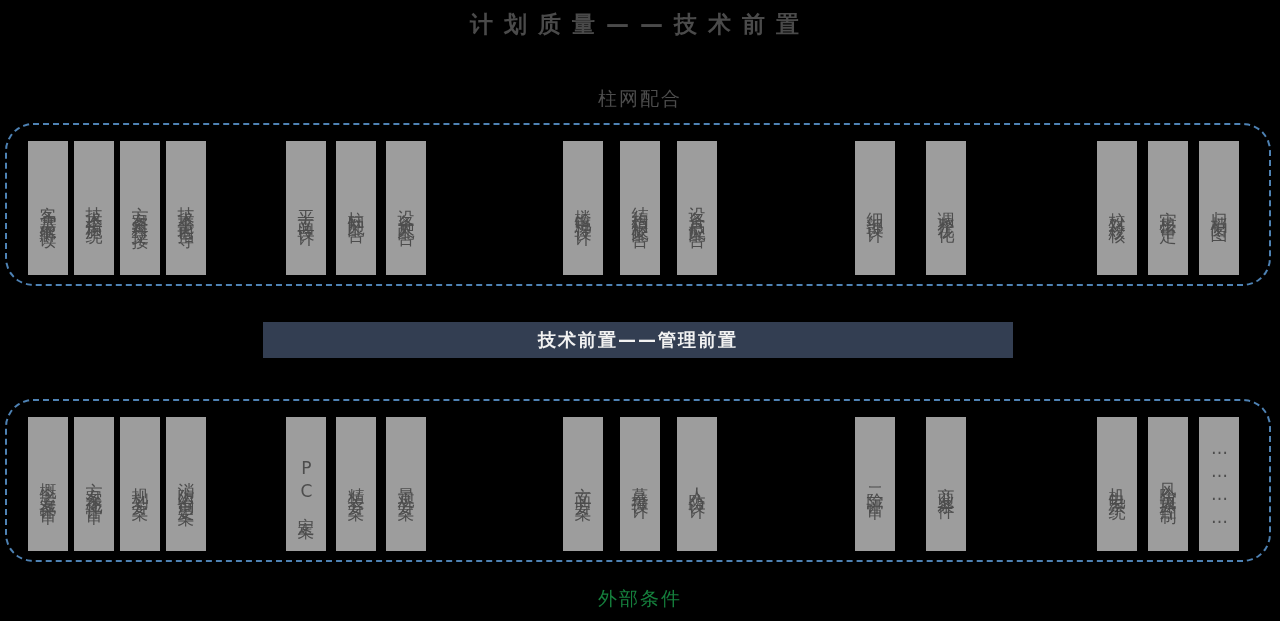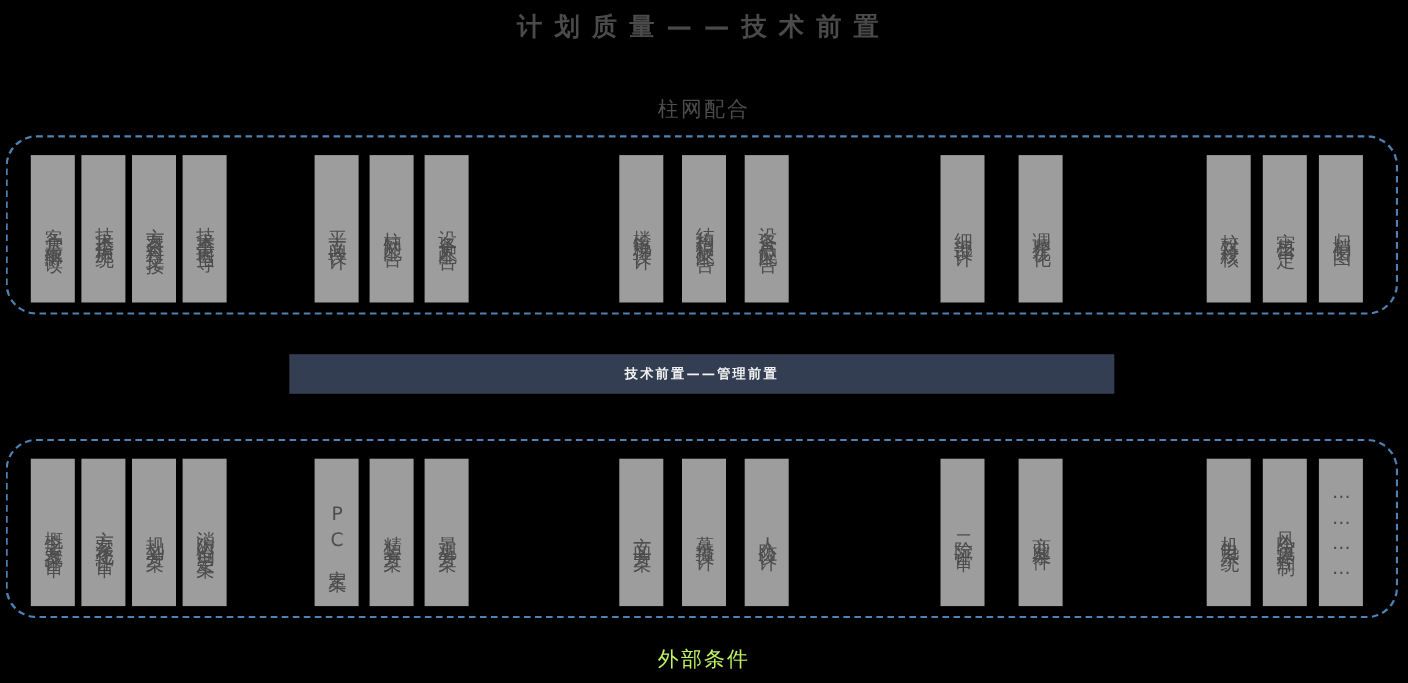--- a/index.html
+++ b/index.html
@@ -7,21 +7,21 @@
   .stage{position:relative;width:1280px;height:617px;background:#000000;}
 
   .title{position:absolute;top:9px;left:0;width:100%;text-align:center;
          color:#4a4a4a;font-size:23px;font-weight:bold;letter-spacing:11px;}
   .subtitle{position:absolute;top:42px;left:0;width:100%;text-align:center;
          color:#3d3d3d;font-size:11px;font-weight:bold;letter-spacing:1.5px;}
 
   .section-label{position:absolute;left:0;width:100%;text-align:center;
          font-size:19px;letter-spacing:2px;color:#4c4c4c;}
   .label-top{top:86px;}
-  .label-bottom{top:586px;color:#bef264;font-family:Liberation Mono, monospace;}
+  .label-bottom{top:586px;color:#15803d;font-family:Liberation Mono, monospace;}
 
   .container{position:absolute;left:5px;width:1266px;height:163px;
          border:2px dashed #4e82b4;border-radius:28px;box-sizing:border-box;}
   .container-top{top:123px;}
   .container-bottom{top:399px;}
 
   .group{position:absolute;top:16px;display:flex;}
   .g1{left:21px;gap:6px;}
   .g2{left:279px;gap:10px;}
   .g3{left:556px;gap:17px;}
@@ -29,21 +29,21 @@
   .g5{left:1090px;gap:11px;}
 
   .box{width:40px;height:134px;background:#9d9d9d;color:#4d4d4d;
        writing-mode:vertical-rl;text-orientation:mixed;
        display:flex;align-items:center;justify-content:center;
        font-size:17px;line-height:1;letter-spacing:5px;}
   .upright{text-orientation:upright;letter-spacing:3px;}
 
   .banner{position:absolute;left:263px;top:322px;width:750px;height:36px;
        background:#333e52;display:flex;align-items:center;justify-content:center;}
-  .banner span{color:#f2f2f2;font-size:12px;font-weight:bold;letter-spacing:2px;}
+  .banner span{color:#f2f2f2;font-size:18px;font-weight:bold;letter-spacing:2px;}
 </style>
 </head>
 <body>
 
 <div class="stage">
 
   <div class="title">计划质量——技术前置</div>
 
   <div class="section-label label-top">柱网配合</div>
 

